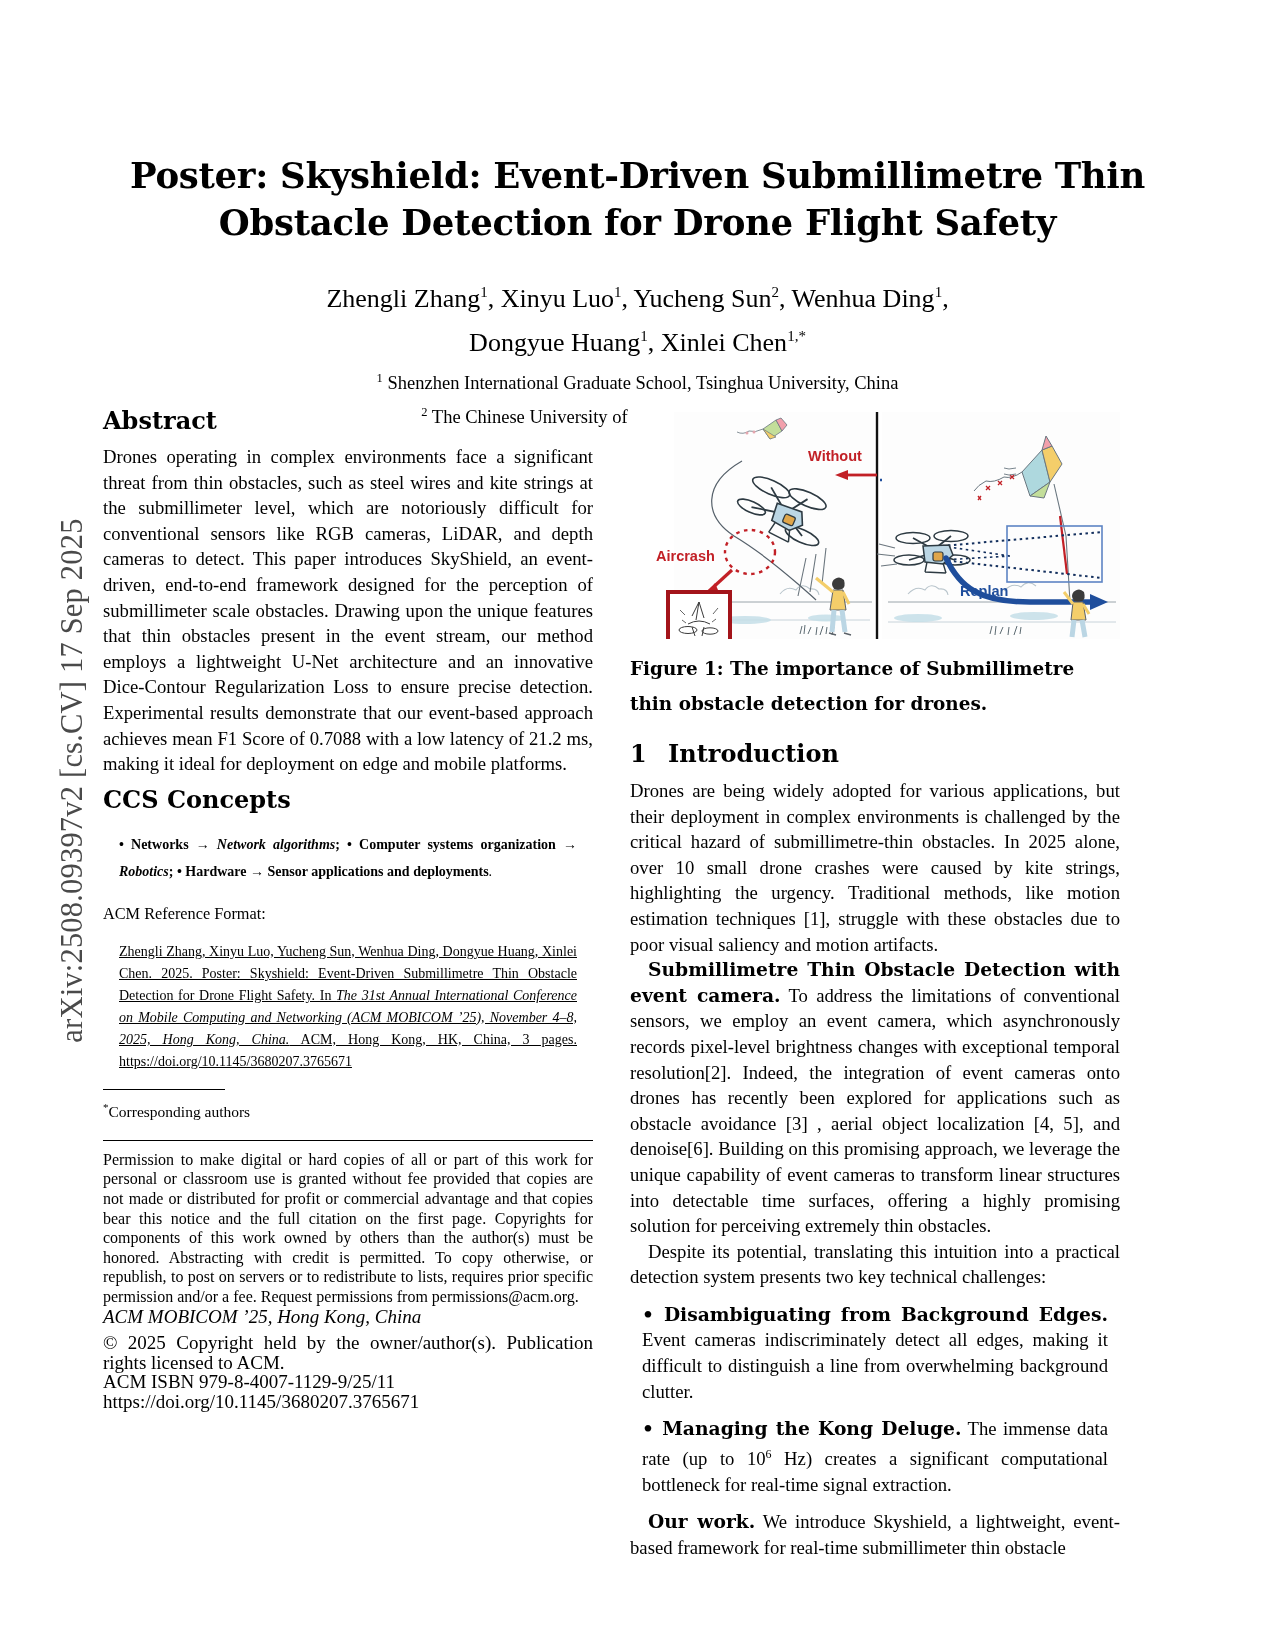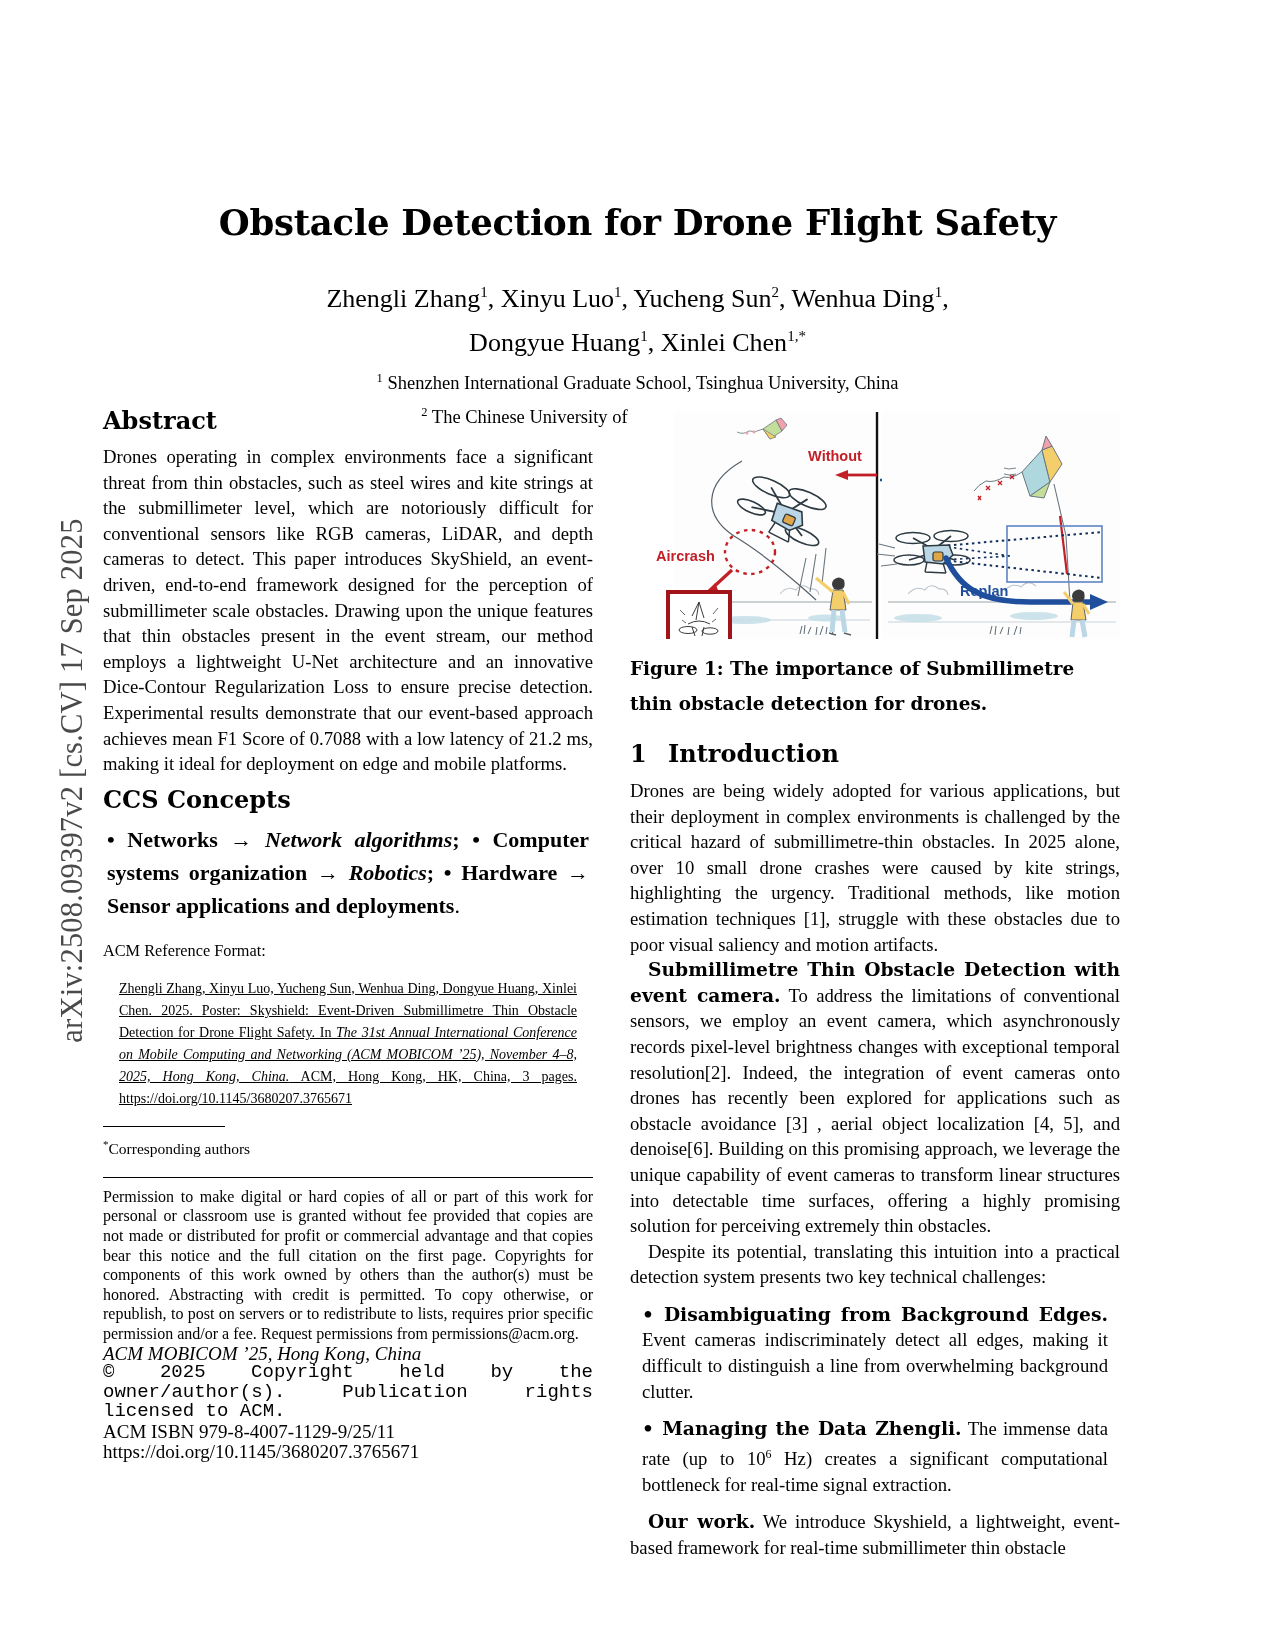--- a/index.html
+++ b/index.html
@@ -89,23 +89,23 @@
     line-height: 30px;
     text-align: left;
   }
   .sec-num-h1 .num { display: inline-block; width: 38px; }
 
   p.body { margin: 0 0 0 0; text-indent: 0; }
   p.body + p.body { text-indent: 18px; }
 
   .ccs {
     font-weight: bold;
-    font-size: 22px;
-    line-height: 33px;
-    margin: 4px;
+    font-size: 14px;
+    line-height: 27px;
+    margin: 16px;
     text-align: justify;
   }
   .ccs i { font-style: italic; }
   .ccs .nb { font-weight: normal; }
 
   .refhead {
     font-weight: normal;
     font-size: 16.3px;
     margin: 18px 0 0 0;
     line-height: 22px;
@@ -172,21 +172,21 @@
 </style>
 </head>
 <body>
 
 <div class="page">
 
   <div class="arxiv-stamp">arXiv:2508.09397v2  [cs.CV]  17 Sep 2025</div>
 
   <div class="title-block">
     <div class="paper-title">
-      <br>
+      <span>Poster: Skyshield: Event-Driven Submillimetre Thin</span><br>
       <span>Obstacle Detection for Drone Flight Safety</span>
     </div>
 
     <div class="authors">
       <span><span>Zhengli Zhang</span><sup>1</sup><span>, Xinyu Luo</span><sup>1</sup><span>, Yucheng Sun</span><sup>2</sup><span>, Wenhua Ding</span><sup>1</sup><span>,</span></span><br>
       <span><span>Dongyue Huang</span><sup>1</sup><span>, Xinlei Chen</span><sup>1,*</sup></span>
       <div class="affil"><sup>1</sup> <span>Shenzhen International Graduate School, Tsinghua University, China</span></div>
       <div class="affil"><sup>2</sup> <span>The Chinese University of Hong Kong, Shenzhen, China</span></div>
     </div>
   </div>
@@ -201,21 +201,21 @@
 
     <div class="refhead">ACM Reference Format:</div>
     <p class="refbody"><span>Zhengli Zhang, Xinyu Luo, Yucheng Sun, Wenhua Ding, Dongyue Huang, Xinlei Chen. 2025. Poster: Skyshield: Event-Driven Submillimetre Thin Obstacle Detection for Drone Flight Safety. In </span><i>The 31st Annual International Conference on Mobile Computing and Networking (ACM MOBICOM ’25), November 4–8, 2025, Hong Kong, China.</i><span> ACM, Hong Kong, HK, China, 3 pages. https://doi.org/10.1145/3680207.3765671</span></p>
 
     <div class="rule-short"></div>
     <p class="corresp"><sup>*</sup><span>Corresponding authors</span></p>
 
     <div class="rule-full"></div>
     <p class="perm">Permission to make digital or hard copies of all or part of this work for personal or classroom use is granted without fee provided that copies are not made or distributed for profit or commercial advantage and that copies bear this notice and the full citation on the first page. Copyrights for components of this work owned by others than the author(s) must be honored. Abstracting with credit is permitted. To copy otherwise, or republish, to post on servers or to redistribute to lists, requires prior specific permission and/or a fee. Request permissions from permissions@acm.org.</p>
     <p class="perm-line"><i>ACM MOBICOM ’25, Hong Kong, China</i></p>
-    <p class="perm-line" style="font-family:Liberation Mono, monospace;">© 2025 Copyright held by the owner/author(s). Publication rights licensed to ACM.</p>
+    <p class="perm-line" style="margin-top:7px;">© 2025 Copyright held by the owner/author(s). Publication rights licensed to ACM.</p>
     <p class="perm-line">ACM ISBN 979-8-4007-1129-9/25/11</p>
     <p class="perm-line">https://doi.org/10.1145/3680207.3765671</p>
   </div>
 
   <div class="col col-right">
 
     <div class="figure-wrap">
       <svg viewBox="0 0 490 233" width="490" height="233">
         <rect x="0" y="0" width="490" height="233" fill="#ffffff"></rect>
 
@@ -375,18 +375,18 @@
     <div class="sec-num-h1"><span class="num">1</span><span>Introduction</span></div>
 
     <p class="body">Drones are being widely adopted for various applications, but their deployment in complex environments is challenged by the critical hazard of submillimetre-thin obstacles. In 2025 alone, over 10 small drone crashes were caused by kite strings, highlighting the urgency. Traditional methods, like motion estimation techniques [1], struggle with these obstacles due to poor visual saliency and motion artifacts.</p>
 
     <p class="body" style="text-indent:18px;"><b class="run">Submillimetre Thin Obstacle Detection with event camera.</b><span> To address the limitations of conventional sensors, we employ an event camera, which asynchronously records pixel-level brightness changes with exceptional temporal resolution[2]. Indeed, the integration of event cameras onto drones has recently been explored for applications such as obstacle avoidance [3] , aerial object localization [4, 5], and denoise[6]. Building on this promising approach, we leverage the unique capability of event cameras to transform linear structures into detectable time surfaces, offering a highly promising solution for perceiving extremely thin obstacles.</span></p>
 
     <p class="body" style="text-indent:18px;">Despite its potential, translating this intuition into a practical detection system presents two key technical challenges:</p>
 
     <p class="bullet-line"><b class="run">• Disambiguating from Background Edges.</b><span> Event cameras indiscriminately detect all edges, making it difficult to distinguish a line from overwhelming background clutter.</span></p>
 
-    <p class="bullet-line"><b class="run">• Managing the Data Zhengli.</b><span> The immense data rate (up to 10</span><sup class="sm">6</sup><span> Hz) creates a significant computational bottleneck for real-time signal extraction.</span></p>
+    <p class="bullet-line"><b class="run">• Managing the Kong Deluge.</b><span> The immense data rate (up to 10</span><sup class="sm">6</sup><span> Hz) creates a significant computational bottleneck for real-time signal extraction.</span></p>
 
     <p class="body" style="text-indent:18px;"><b class="run">Our work.</b><span> We introduce Skyshield, a lightweight, event-based framework for real-time submillimeter thin obstacle</span></p>
   </div>
 
 </div>
 
 </body></html>

